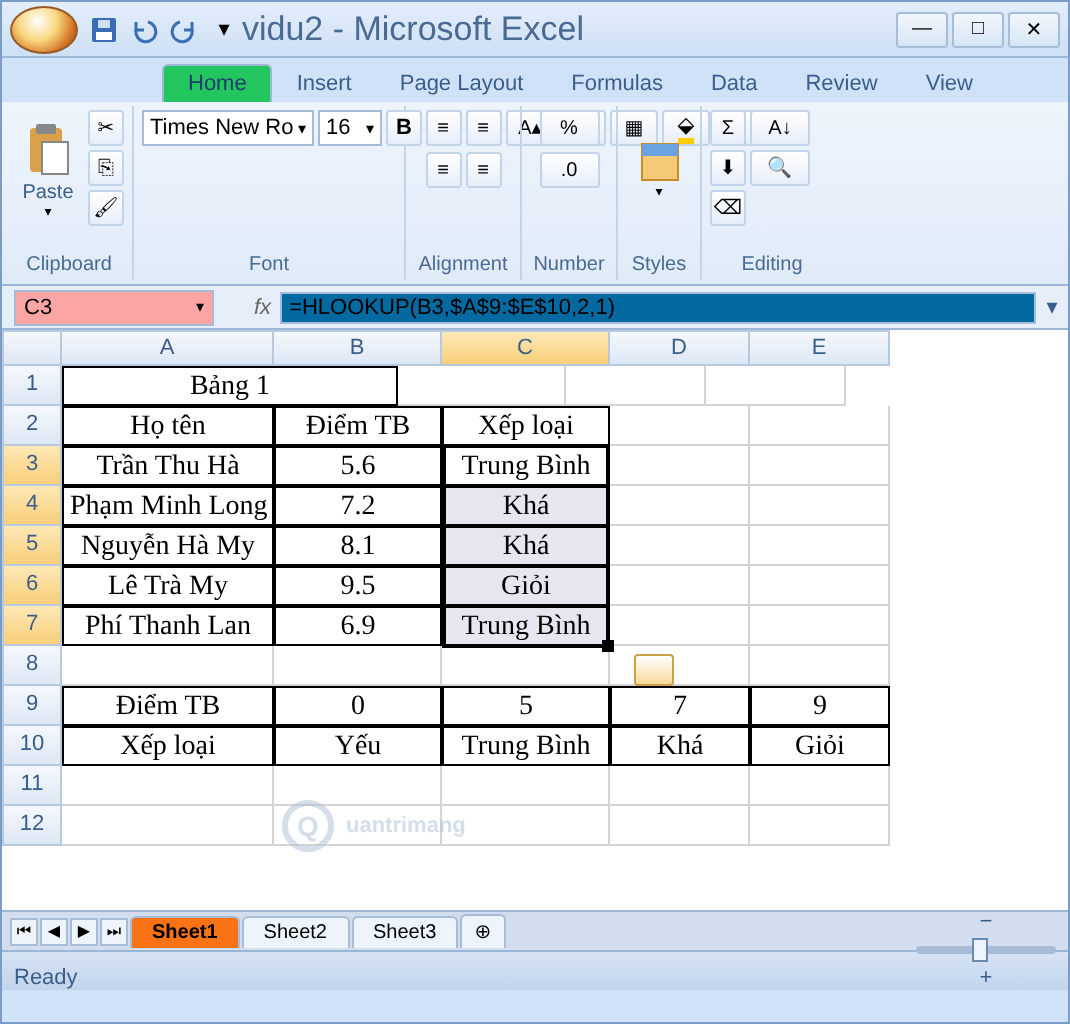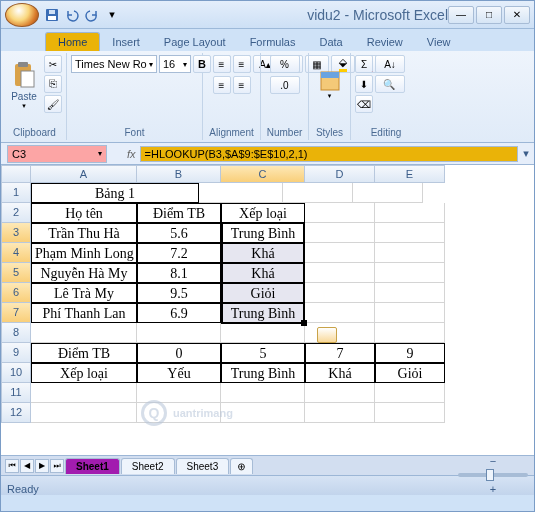--- a/index.html
+++ b/index.html
@@ -1,40 +1,40 @@
 <!DOCTYPE html>
 <html><head>
 <meta charset="utf-8">
 <style>
 *{box-sizing:border-box;margin:0;padding:0;font-family:'Segoe UI',Tahoma,sans-serif;font-size:11px;}
 body{width:535px;height:512px;background:#cfe2f7;border:1px solid #7a9cc6;overflow:hidden;}
 .titlebar{height:28px;background:linear-gradient(#e4eefb,#cde0f5);display:flex;align-items:center;padding:0 4px;border-bottom:1px solid #9db9d9;}
 .office-btn{width:34px;height:24px;border-radius:50%;background:radial-gradient(circle at 40% 30%,#fff,#f9d77e 40%,#d87a2a 70%,#8d3a15);border:1px solid #9a5a28;margin-right:4px;}
 .qat{display:flex;gap:2px;align-items:center;}
 .qat-btn{width:18px;height:18px;display:flex;align-items:center;justify-content:center;cursor:pointer;border-radius:2px;}
-.title-text{flex:1;text-align:right;color:#4a6a92;font-size:14px;}
+.title-text{flex:1;text-align:left;color:#4a6a92;font-size:17px;}
 .win-btns{display:flex;gap:2px;}
 .win-btn{width:26px;height:18px;background:linear-gradient(#f3f7fc,#d6e5f5);border:1px solid #a7bcd6;border-radius:2px;display:flex;align-items:center;justify-content:center;cursor:pointer;font-size:10px;}
 .tabs{height:22px;display:flex;align-items:flex-end;padding-left:44px;}
 .tab{padding:3px 12px;color:#3b5d89;cursor:pointer;border-top-left-radius:3px;border-top-right-radius:3px;}
-.tab.active{background:#eab308;border:1px solid #9cb6d6;border-bottom:none;color:#1e3e6b;}
+.tab.active{background:#22c55e;border:1px solid #9cb6d6;border-bottom:none;color:#1e3e6b;margin-left:36px;}
 .ribbon{height:92px;background:linear-gradient(#eef4fc,#e0ebf8);border-bottom:1px solid #9cb6d6;display:flex;padding:2px;}
 .group{border-right:1px solid #c3d4e8;padding:2px 4px;display:flex;flex-direction:column;justify-content:space-between;}
 .group-label{text-align:center;color:#4a6a92;font-size:10px;padding-top:1px;}
 .group-body{display:flex;align-items:flex-start;gap:3px;flex:1;}
 .big-btn{display:flex;flex-direction:column;align-items:center;justify-content:center;width:38px;height:60px;cursor:pointer;border-radius:2px;}
 .big-btn .lbl{font-size:10px;color:#3b5d89;margin-top:2px;}
 .font-group{flex-direction:column;gap:2px;}
 .font-row{display:flex;gap:2px;align-items:center;}
 .combo{background:#fff;border:1px solid #a7bcd6;height:18px;padding:0 3px;display:flex;align-items:center;font-size:11px;}
 .sm-btn{width:18px;height:18px;background:linear-gradient(#fff,#e6eefa);border:1px solid #c3d4e8;border-radius:2px;display:flex;align-items:center;justify-content:center;cursor:pointer;font-size:10px;}
 .namebox-row{height:22px;background:#e6eefa;border-bottom:1px solid #9cb6d6;display:flex;align-items:center;}
 .namebox{width:100px;background:#fca5a5;border:1px solid #a7bcd6;height:18px;margin:0 20px 0 6px;display:flex;align-items:center;padding:0 4px;justify-content:space-between;}
 .fx-lbl{font-style:italic;color:#666;margin-right:4px;}
-.formula-bar{flex:1;background:#eab308;border:1px solid #a7bcd6;height:16px;padding:0 4px;display:flex;align-items:center;font-size:11px;}
+.formula-bar{flex:1;background:#0369a1;border:1px solid #a7bcd6;height:16px;padding:0 4px;display:flex;align-items:center;font-size:11px;}
 .sheet-area{position:relative;background:#fff;height:290px;}
 .col-headers{display:flex;height:18px;}
 .corner{width:30px;background:linear-gradient(#f5f8fc,#dde8f5);border:1px solid #b8c8dd;}
 .col-h{background:linear-gradient(#f5f8fc,#dde8f5);border:1px solid #b8c8dd;border-left:none;text-align:center;color:#3b5d89;line-height:16px;}
 .col-h.sel{background:linear-gradient(#fde8b6,#f9cf7a);}
 .ch-A{width:106px;}.ch-B{width:84px;}.ch-C{width:84px;}.ch-D{width:70px;}.ch-E{width:70px;}
 .rows{}
 .row{display:flex;height:20px;}
 .row-h{width:30px;background:linear-gradient(#f5f8fc,#dde8f5);border:1px solid #b8c8dd;border-top:none;text-align:center;color:#3b5d89;line-height:19px;}
 .row-h.sel{background:linear-gradient(#fde8b6,#f9cf7a);}
@@ -43,21 +43,21 @@
 .bord{border:1px solid #000 !important;}
 .bord-l{border-left:1px solid #000;}
 .center{text-align:center;}
 .fill-sel{background:#e6e6f0;}
 .sel-range{border:2px solid #000;position:absolute;pointer-events:none;}
 .fill-handle{width:6px;height:6px;background:#000;position:absolute;}
 .paste-opts{position:absolute;width:20px;height:16px;background:linear-gradient(#fff,#f9d99a);border:1px solid #c9a348;border-radius:2px;}
 .sheet-tabs{height:20px;background:#d2def0;border-top:1px solid #9cb6d6;display:flex;align-items:center;padding-left:4px;}
 .st-nav{width:14px;height:14px;border:1px solid #a7bcd6;background:#eef4fc;margin-right:1px;display:flex;align-items:center;justify-content:center;font-size:8px;cursor:pointer;}
 .st-tab{padding:2px 10px;background:#eef4fc;border:1px solid #a7bcd6;border-bottom:none;border-top-left-radius:3px;border-top-right-radius:3px;margin-right:1px;cursor:pointer;font-size:10px;}
-.st-tab.active{background:#a21caf;font-weight:bold;}
+.st-tab.active{background:#f97316;font-weight:bold;}
 .statusbar{height:20px;background:linear-gradient(#d6e3f4,#c2d4ec);border-top:1px solid #9cb6d6;display:flex;align-items:flex-end;padding:0 6px;font-size:10px;color:#3b5d89;justify-content:space-between;}
 .status-r{display:flex;align-items:center;gap:6px;flex-direction:column;}
 .view-btn{width:16px;height:14px;border:1px solid #a7bcd6;background:#eef4fc;}
 .zoom-slider{width:70px;height:4px;background:#a7bcd6;position:relative;border-radius:2px;}
 .zoom-thumb{width:8px;height:12px;background:#eef4fc;border:1px solid #6a8ab0;position:absolute;top:-4px;left:28px;}
 .watermark{position:absolute;top:235px;left:140px;color:rgba(180,195,215,0.55);font-size:22px;font-weight:bold;pointer-events:none;display:flex;align-items:center;gap:6px;z-index:5;}
 .wm-circle{width:26px;height:26px;border:3px solid rgba(180,195,215,0.55);border-radius:50%;display:flex;align-items:center;justify-content:center;font-size:14px;}
 svg{display:block;}
 </style>
 </head>

